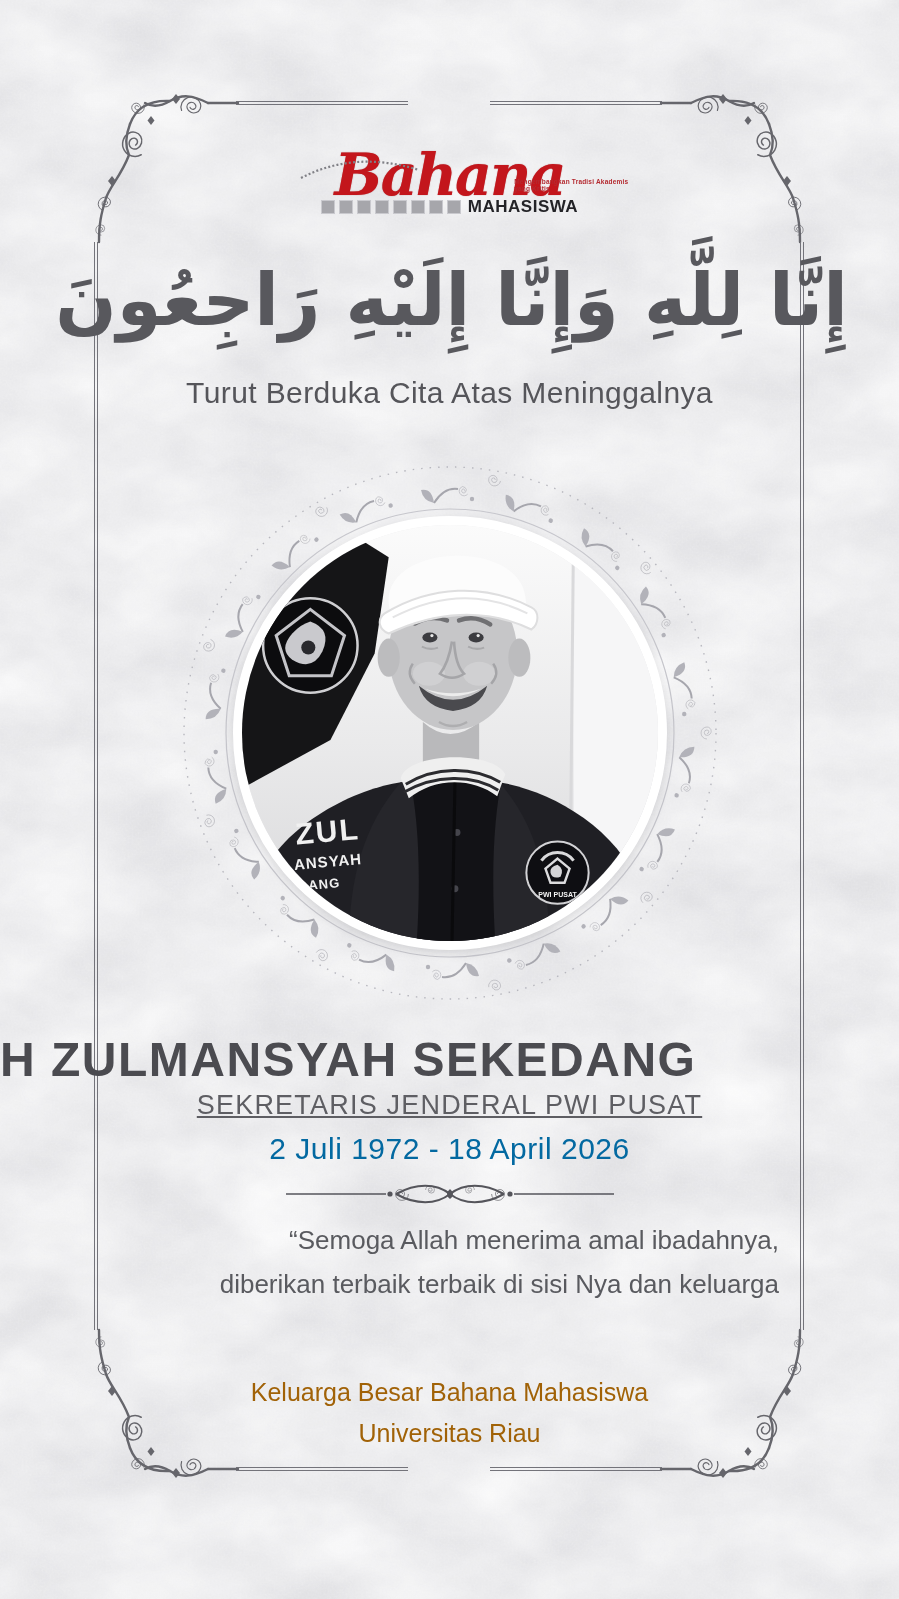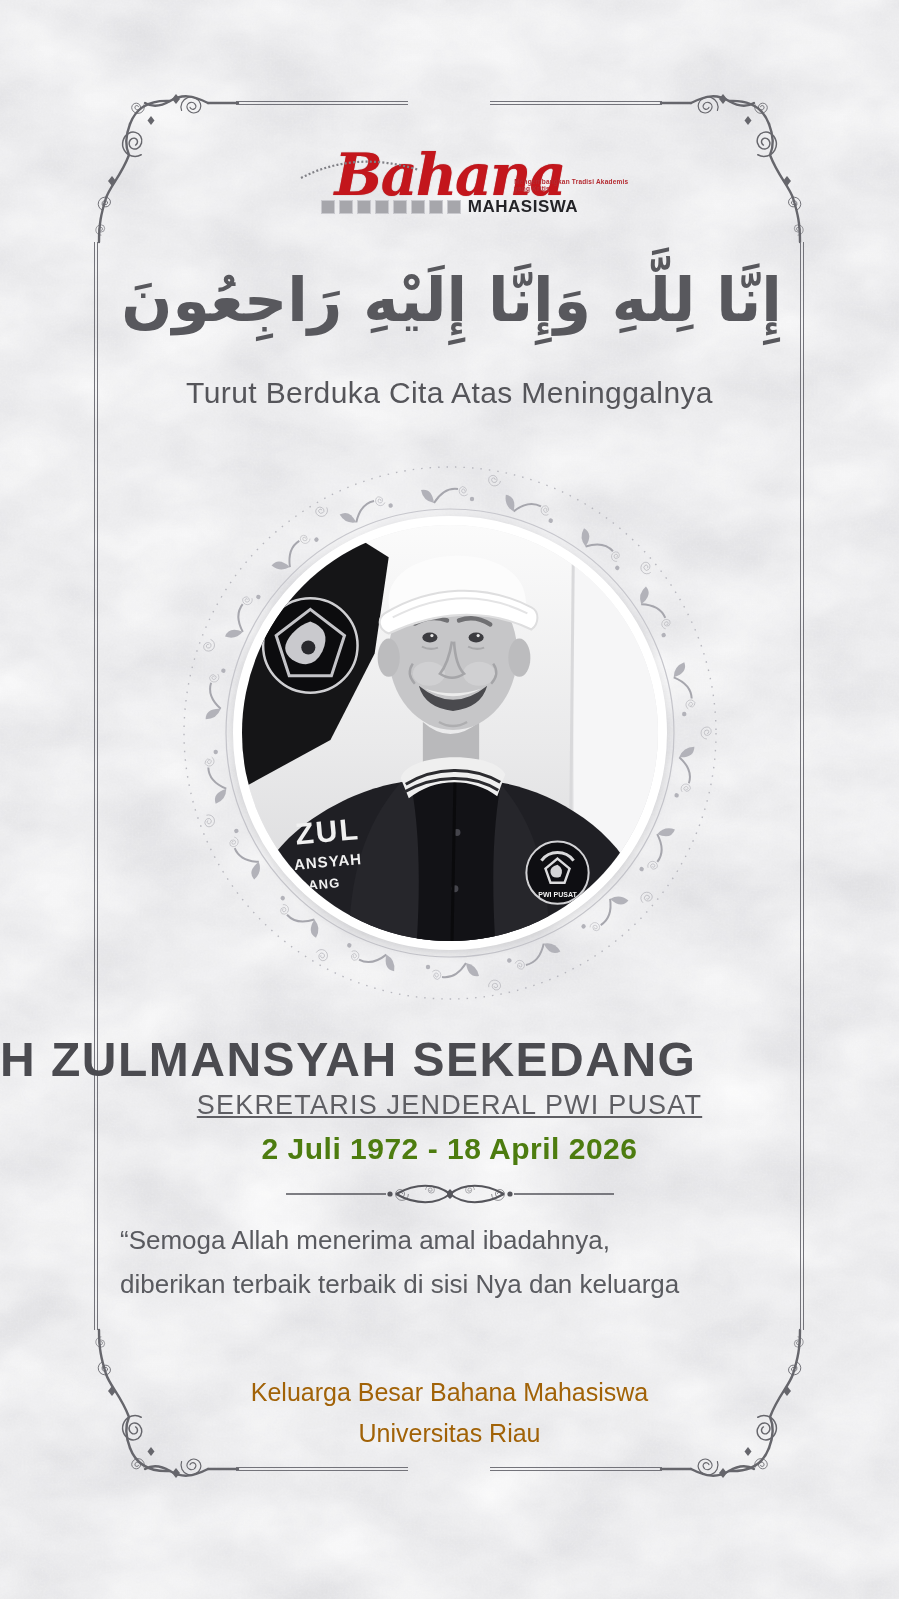--- a/index.html
+++ b/index.html
@@ -35,41 +35,41 @@
     font-size:6.5px; color:#b42a30; font-weight:700; letter-spacing:.2px; line-height:7px;
   }
   .logo-row{display:flex; align-items:center; justify-content:flex-end; gap:4px; margin-top:-7px;}
   .sq{width:12px; height:12px; background:#a6a6ab; border:1px solid #c9c9ce; display:inline-block;}
   .logo-sub{font-size:17px; font-weight:700; color:#232327; letter-spacing:.5px; margin-left:3px;}
 
   
   .arabic{
     left:4px; right:0; top:240px; text-align:center; direction:rtl;
     font-family:"DejaVu Sans", sans-serif; font-weight:700;
-    font-size:60px; line-height:120px; color:#58585d;
+    font-size:72px; line-height:120px; color:#58585d;
   }
   .condolence{left:0; right:0; top:376px; text-align:center; font-size:30px; color:#55555a; letter-spacing:.4px;}
 
   
   svg.wreath{position:absolute; left:170px; top:453px; width:560px; height:560px; z-index:1;}
   .photo-ring{
     position:absolute; left:233px; top:516px; width:416px; height:416px;
     border:9px solid #ffffff; border-radius:50%; overflow:hidden; z-index:3;
     box-shadow:0 3px 10px rgba(60,60,70,.15);
     background:#ededee;
   }
   .photo-ring svg{display:block; width:100%; height:100%;}
 
   
   .name{left:0; right:0; top:1032px; text-align:left; font-size:48px; font-weight:800; color:#4b4b50; letter-spacing:1.5px;}
   .role{left:0; right:0; top:1090px; text-align:center; font-size:27px; color:#5e5e63; letter-spacing:1.2px;text-decoration:underline;}
-  .dates{left:0; right:0; top:1132px; text-align:center; font-size:30px; font-weight:700; color:#4d7c0f; letter-spacing:.5px;}
+  .dates{left:0; right:0; top:1132px; text-align:center; font-size:30px; font-weight:400; color:#0369a1; letter-spacing:.5px;}
   svg.divider{position:absolute; left:284px; top:1176px; width:332px; height:36px; z-index:2;}
 
-  .quote{left:120px; right:120px; top:1218px; text-align:left; font-size:26px; line-height:44px; color:#595a5f;}
+  .quote{left:120px; right:120px; top:1218px; text-align:right; font-size:26px; line-height:44px; color:#595a5f;}
   .closing{left:0; right:0; top:1372px; text-align:center; font-size:25px; line-height:41px; color:#a16207;}
 </style>
 </head>
 <body>
 
 <div class="canvas">
 
   <svg width="0" height="0" style="position:absolute" aria-hidden="true">
     <defs>
       <path id="sp" fill="none" d="M 20 0 A 20 20 0 0 1 -20 0 A 14 14 0 0 1 8 0 A 9 9 0 0 1 -10 0 A 6 6 0 0 1 2 0"></path>

